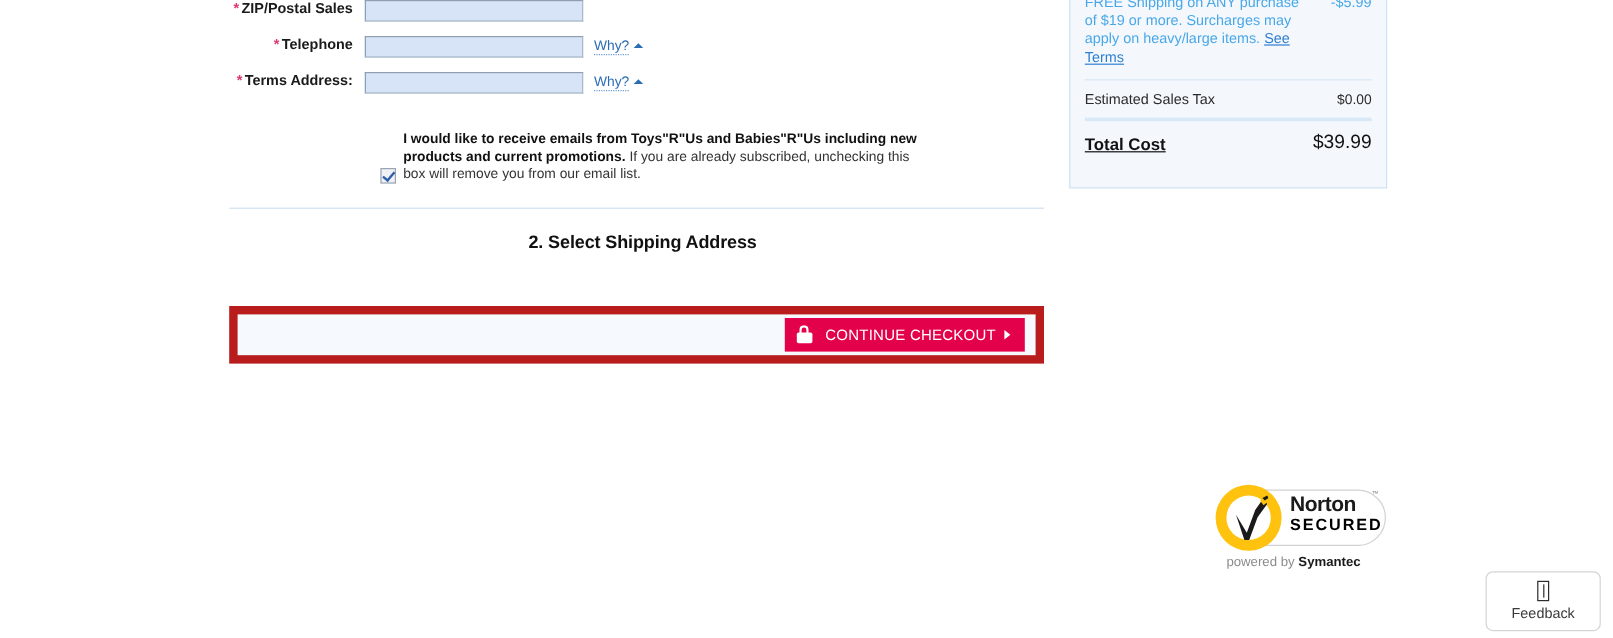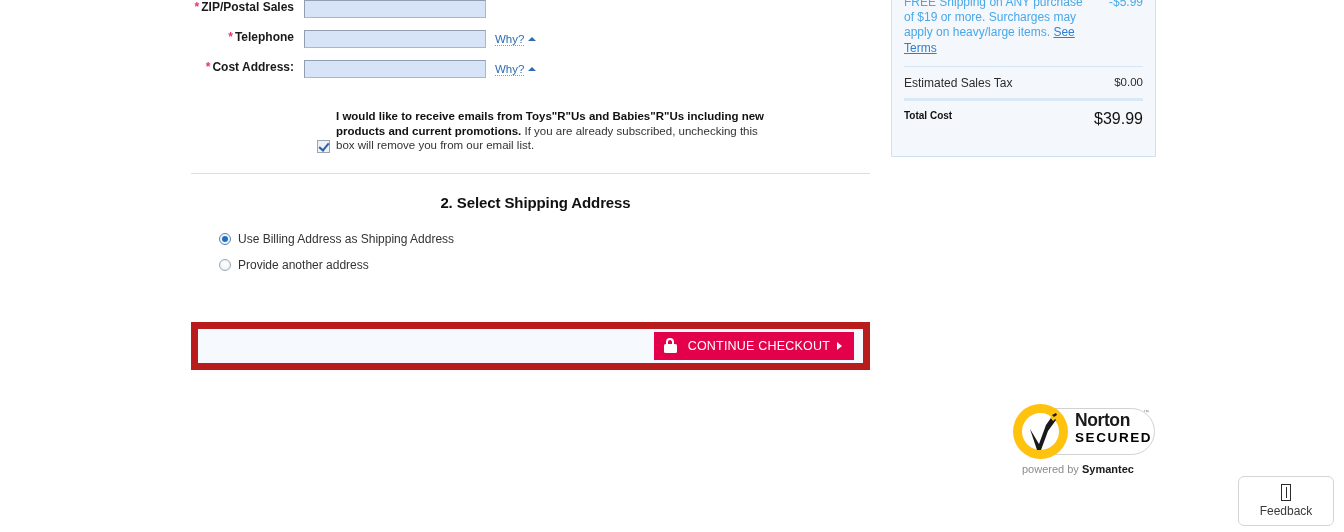--- a/index.html
+++ b/index.html
@@ -286,26 +286,26 @@
     border-top: 1px solid #d7e6f4;
     margin-top: 10px;
   }
   .sum-rule-thick {
     border-top: 3px solid #d9e8f7;
     margin-top: 8px;
   }
   .sum-row {
     display: flex;
     justify-content: space-between;
-    align-items: flex-start;
+    align-items: flex-end;
     padding-top: 9px;
   }
   .sum-row .lbl { font-size: 12px; color: #2b2b2b; }
   .sum-row .val { font-size: 11.5px; color: #2b2b2b; }
-  .sum-row.total .lbl { font-size: 10px; font-weight: bold; color: #111; }
+  .sum-row.total .lbl { font-size: 14px; font-weight: bold; color: #111; text-decoration: underline; }
   .sum-row.total .val { font-size: 16px; font-weight: normal; color: #111; }
 
   
   .norton {
     position: absolute;
     left: 1013px;
     top: 404px;
     width: 142px;
     height: 74px;
     text-align: right;
@@ -446,49 +446,39 @@
       <span class="req-star">*</span><span>Telephone</span>
     </div>
     <input class="text-input" type="text" value="" style="">
     <span class="why-link">
       <span class="why-text">Why?</span><span class="why-caret"></span>
     </span>
   </div>
 
   <div class="field-row">
     <div class="field-label">
-      <span class="req-star">*</span><span>Cost Address:</span>
+      <span class="req-star">*</span><span>Terms Address:</span>
     </div>
     <input class="text-input" type="text" value="" style="">
     <span class="why-link">
       <span class="why-text">Why?</span><span class="why-caret"></span>
     </span>
   </div>
 
   <div class="newsletter-row">
     <div class="cb checked"></div>
     <div class="newsletter-text">
       <b>I would like to receive emails from Toys"R"Us and Babies"R"Us including new products and current promotions.</b><span> If you are already subscribed, unchecking this box will remove you from our email list.</span>
     </div>
   </div>
 
   <div class="divider"></div>
 
   <div class="section-head">2. Select Shipping Address</div>
 
-  <div class="radio-list">
-    <div class="radio-row">
-      <span class="rb sel"></span>
-      <span class="radio-label">Use Billing Address as Shipping Address</span>
-    </div>
-    <div class="radio-row">
-      <span class="rb"></span>
-      <span class="radio-label">Provide another address</span>
-    </div>
-  </div>
 
   <div class="checkout-bar">
     <button class="btn-continue">
       <span class="lock-icon"></span>
       <span class="btn-label">CONTINUE CHECKOUT</span>
       <span class="btn-caret"></span>
     </button>
   </div>
 </div>
 

